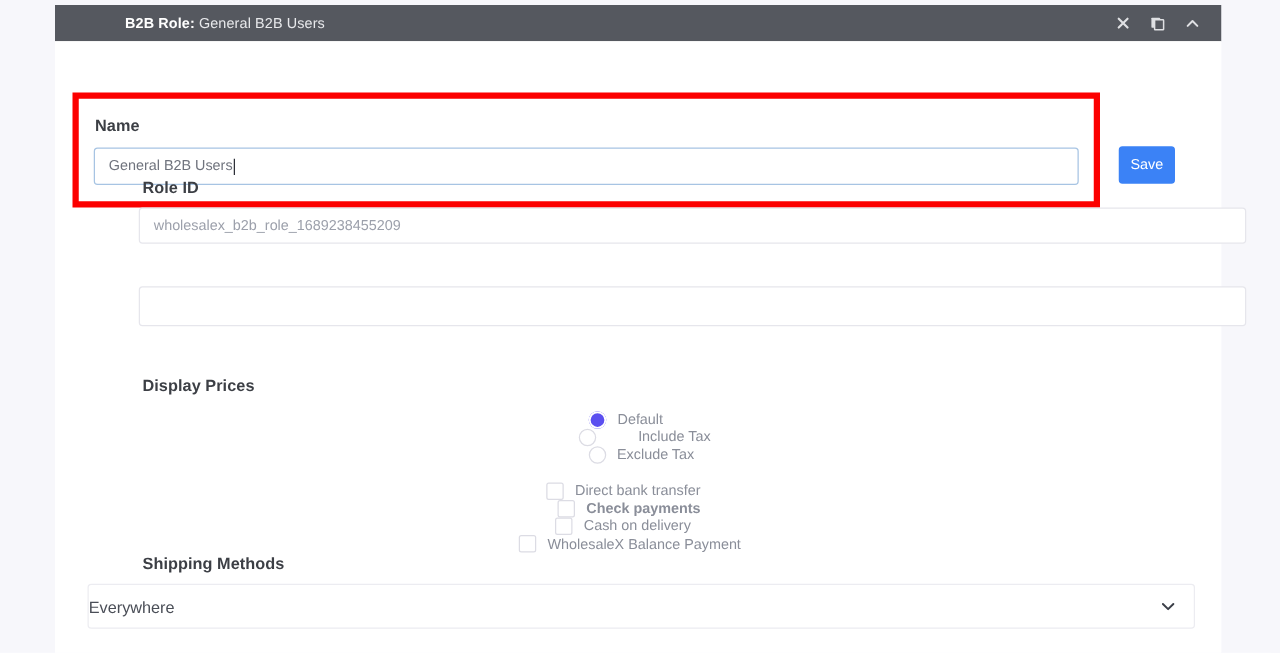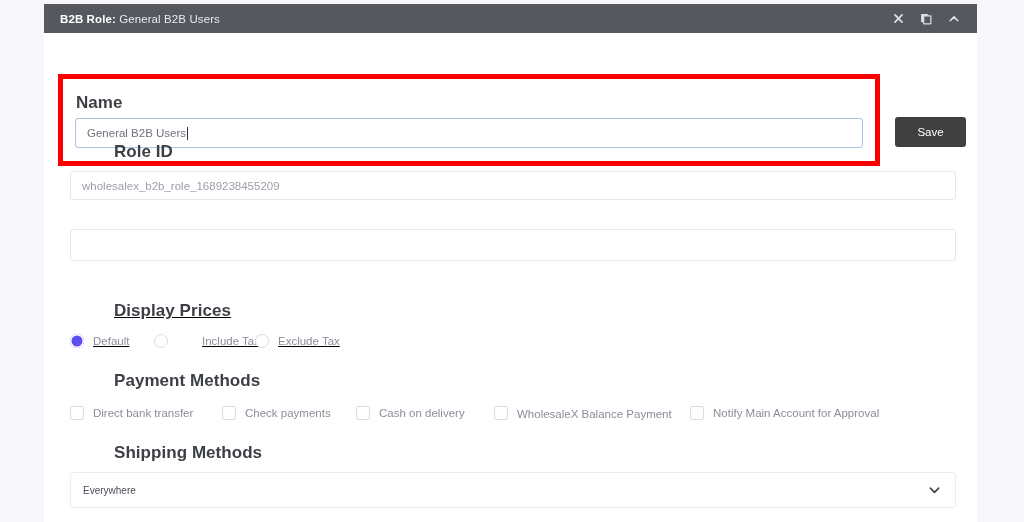--- a/index.html
+++ b/index.html
@@ -22,20 +22,21 @@
   }
 
   
   .panel-header {
     position: absolute;
     left: 0; top: 0;
     width: 933px; height: 29px;
     background: #55585f;
     display: flex;
     align-items: center;
+    padding-left: 40px;
   }
   .panel-title {
     margin-left: 16px;
     font-size: 11.5px;
     color: #e8e9ec;
     letter-spacing: .1px;
     white-space: nowrap;
   }
   .panel-title b { color: #ffffff; font-weight: 700; }
   .header-actions {
@@ -55,39 +56,40 @@
   
   .panel-body {
     position: absolute;
     left: 0; top: 29px;
     width: 933px; height: 493px;
     background: #ffffff;
     padding: 0;
   }
 
   .field-label {
-    font-size: 17px;
+    font-size: 13px;
     font-weight: 700;
     color: #3c3f45;
     letter-spacing: .05px;
   }
 
   .text-input {
     width: 100%;
     height: 29px;
     border: 1px solid #e6e6ec;
     border-radius: 3px;
     background: #ffffff;
     font-family: "Liberation Sans", sans-serif;
     font-size: 11.5px;
     color: #9ca0ab;
     padding: 0 11px;
     outline: none;
     display: flex;
     align-items: center;
+    margin-left: 41px;
   }
 
   
   .redbox {
     position: absolute;
     left: 14px; top: 41px;
     width: 822px; height: 92px;
     border: 5px solid #fc0000;
     background: #ffffff;
   }
@@ -114,38 +116,38 @@
     width: 1px;
     height: 13px;
     background: #2d3038;
     margin-left: 1px;
   }
 
   
   .save-btn {
     position: absolute;
     left: 851px; top: 84px;
-    width: 71px; height: 30px;
-    background: #404040;
+    width: 45px; height: 30px;
+    background: #3b82f6;
     border: none;
     border-radius: 3px;
     color: #ffffff;
     font-family: "Liberation Sans", sans-serif;
     font-size: 11.5px;
     cursor: pointer;
     padding: 0;
   }
 
   
   .row { position: absolute; left: 26px; width: 886px; }
   .row .field-label { display: block; padding-left: 44px; }
   .row .text-input { margin-top: 9px; }
 
   
-  .opt-row { display: flex; align-items: center; margin-top: 13px; }
+  .opt-row { display: flex; align-items: center; margin-top: 13px; flex-direction: column; }
   .radio {
     width: 14px; height: 14px;
     border-radius: 50%;
     border: 1.5px solid #dcdce4;
     background: #fff;
     display: inline-block;
     position: relative;
     flex: none;
   }
   .radio.checked { border-color: #ffffff; background: #ffffff; }
@@ -181,22 +183,21 @@
     margin-top: 9px;
     position: relative;
     width: 886px; height: 36px;
     border: 1px solid #ececf1;
     border-radius: 3px;
     background: #ffffff;
     display: flex;
     align-items: center;
   }
   .select-value {
-    margin-left: 12px;
-    font-size: 10px;
+    font-size: 13px;
     color: #4a4e57;
   }
   .chev {
     position: absolute;
     right: 14px; top: 50%;
     transform: translateY(-50%);
     width: 13px; height: 13px;
     color: #3b3f48;
   }
   .chev svg { display: block; }
@@ -253,60 +254,55 @@
           <span>wholesalex_b2b_role_1689238455209</span>
         </div>
       </div>
 
       <div class="row" style="top:187px;">
         <div class="text-input" style="height:32px;">
           <span></span>
         </div>
       </div>
 
-      <div class="row" style="top:268px;text-decoration:underline;">
+      <div class="row" style="top:268px;">
         <span class="field-label">Display Prices</span>
         <div class="opt-row">
           <div class="opt-group" style="width:84px;">
             <span class="radio checked"></span>
             <span class="opt-label">Default</span>
           </div>
           <div class="opt-group" style="width:101px;gap:25px;">
             <span class="radio"></span>
             <span class="opt-label">Include Tax</span>
           </div>
           <div class="opt-group">
             <span class="radio"></span>
             <span class="opt-label">Exclude Tax</span>
           </div>
         </div>
       </div>
 
       <div class="row" style="top:338px;">
-        <span class="field-label">Payment Methods</span>
         <div class="opt-row" style="margin-top:15px;">
           <div class="opt-group" style="width:152px;text-align:right;">
             <span class="checkbox"></span>
             <span class="opt-label">Direct bank transfer</span>
           </div>
-          <div class="opt-group" style="width:134px;">
+          <div class="opt-group" style="width:134px;font-weight:bold;">
             <span class="checkbox"></span>
             <span class="opt-label">Check payments</span>
           </div>
           <div class="opt-group" style="width:138px;">
             <span class="checkbox"></span>
             <span class="opt-label">Cash on delivery</span>
           </div>
           <div class="opt-group" style="width:196px;align-items:flex-end;">
             <span class="checkbox"></span>
             <span class="opt-label">WholesaleX Balance Payment</span>
-          </div>
-          <div class="opt-group">
-            <span class="checkbox"></span>
-            <span class="opt-label">Notify Main Account for Approval</span>
           </div>
         </div>
       </div>
 
       <div class="row" style="top:410px;">
         <span class="field-label">Shipping Methods</span>
         <div class="select-wrap">
           <span class="select-value">Everywhere</span>
           <span class="chev">
             <svg viewBox="0 0 14 14" width="13" height="13" fill="none" stroke="currentColor" stroke-width="1.7" stroke-linecap="round" stroke-linejoin="round">

